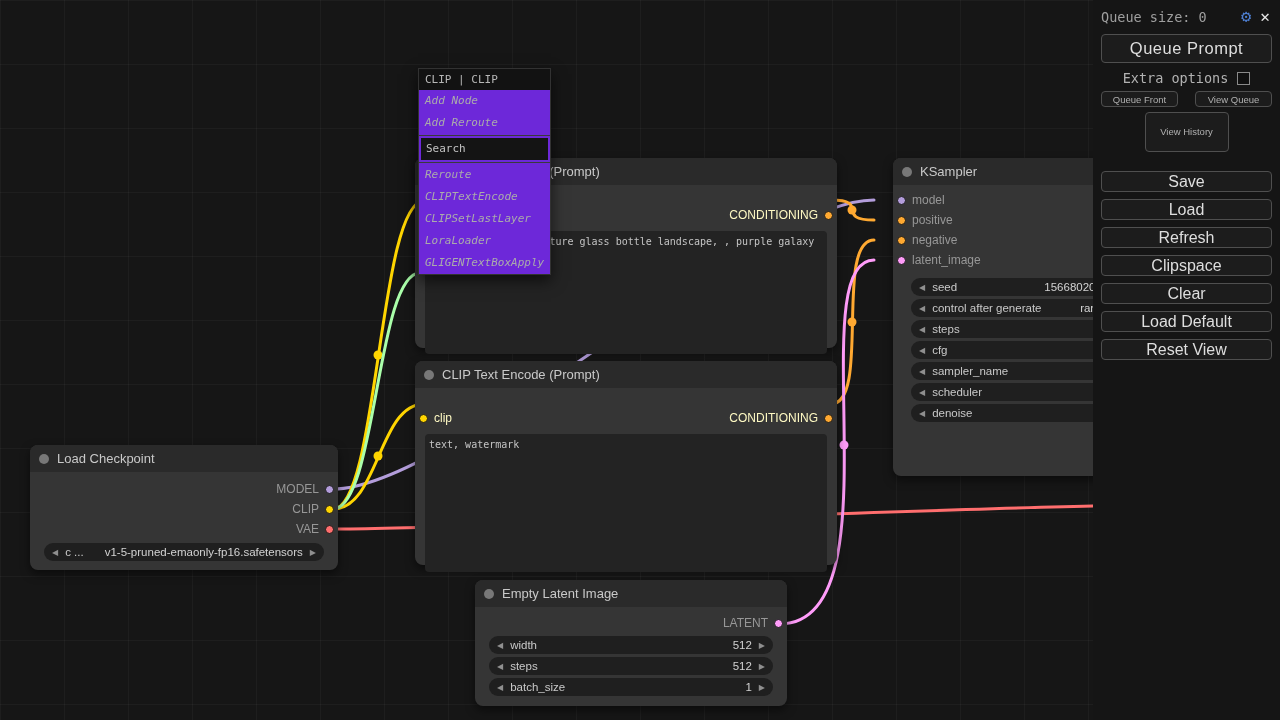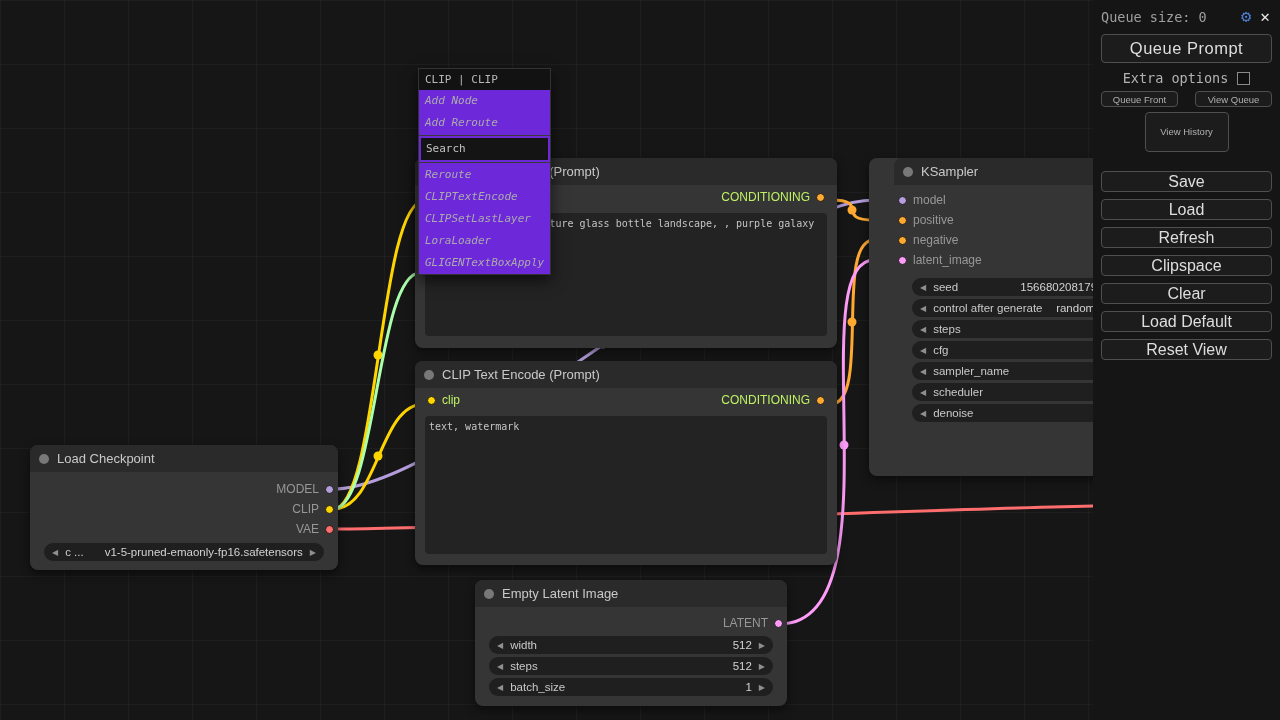--- a/index.html
+++ b/index.html
@@ -29,22 +29,22 @@
     display:flex; align-items:center; padding:0 9px;
     color:#c9c9c9; font-size:13px; white-space:nowrap; overflow:hidden;
   }
   .node-dot { width:10px; height:10px; border-radius:50%; background:#787878; margin-right:8px; flex:none; }
   .slotpad { padding-top:5px; }
   .srow {
     height:20px; display:flex; align-items:center; padding:0 4px;
     color:#979797; font-size:12px;
   }
   .crow {
-    height:22px; margin-top:1px; display:flex; align-items:center; justify-content:space-between;
-    padding:0 12px; color:#bef264; font-size:12px;
+    height:22px; margin-top:19px; display:flex; align-items:center; justify-content:space-between;
+    padding:0 4px; color:#fef9c3; font-size:12px;
   }
   .in { display:flex; align-items:center; gap:6px; }
   .out { display:flex; align-items:center; gap:6px; margin-left:auto; }
   .port { width:9px; height:9px; border-radius:50%; border:1px solid #1a1a1a; flex:none; }
   .ntext {
     margin:5px 10px 0 10px; background:#232323; border-radius:4px;
     padding:4px 4px; overflow:hidden; white-space:pre;
     font-family:"DejaVu Sans Mono", monospace; font-size:10px; line-height:13px; color:#c4c4c4;
   }
   .widget {
@@ -146,21 +146,21 @@
       <span>clip</span>
     </span>
     <span class="out">
       <span>CONDITIONING</span>
       <span class="port" style="background:#FFA931"></span>
     </span>
   </div>
   <div class="ntext" style="height:138px;">text, watermark</div>
 </div>
 
-<div class="node ks" style="left:869px; top:158px; width:280px; height:318px;padding-left:25px;">
+<div class="node ks" style="left:893px; top:158px; width:280px; height:318px;">
   <div class="node-title">
     <span class="node-dot"></span>
     <span>KSampler</span>
   </div>
   <div class="slotpad">
     <div class="srow">
         <span class="in">
           <span class="port" style="background:#B39DDB"></span>
           <span>model</span>
         </span>

